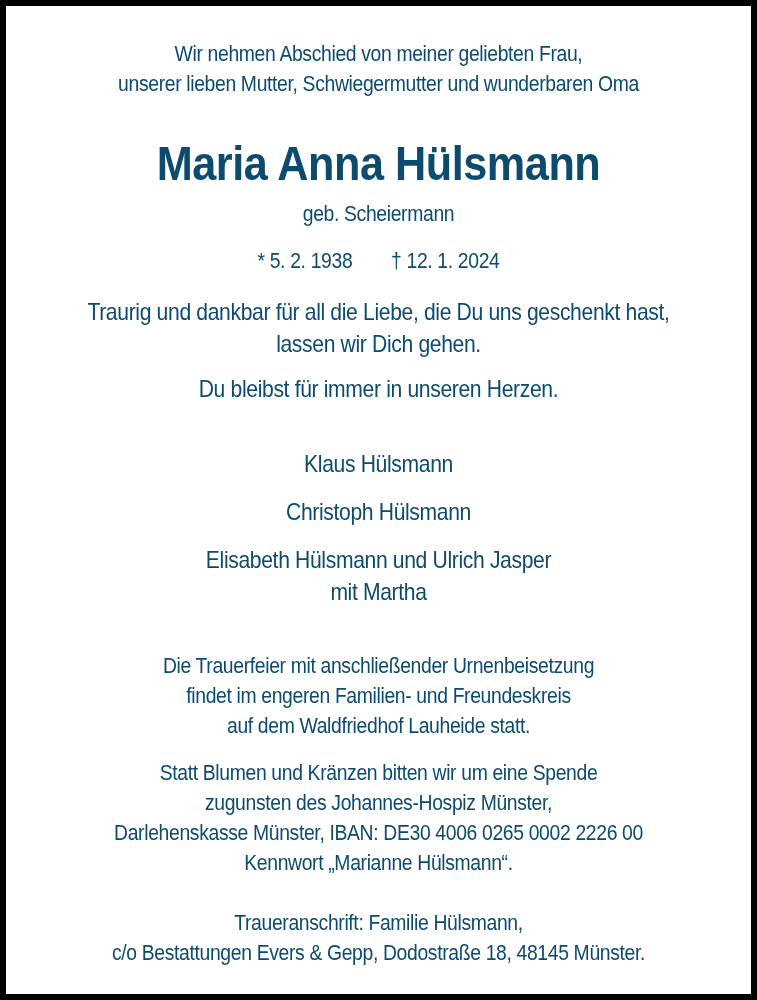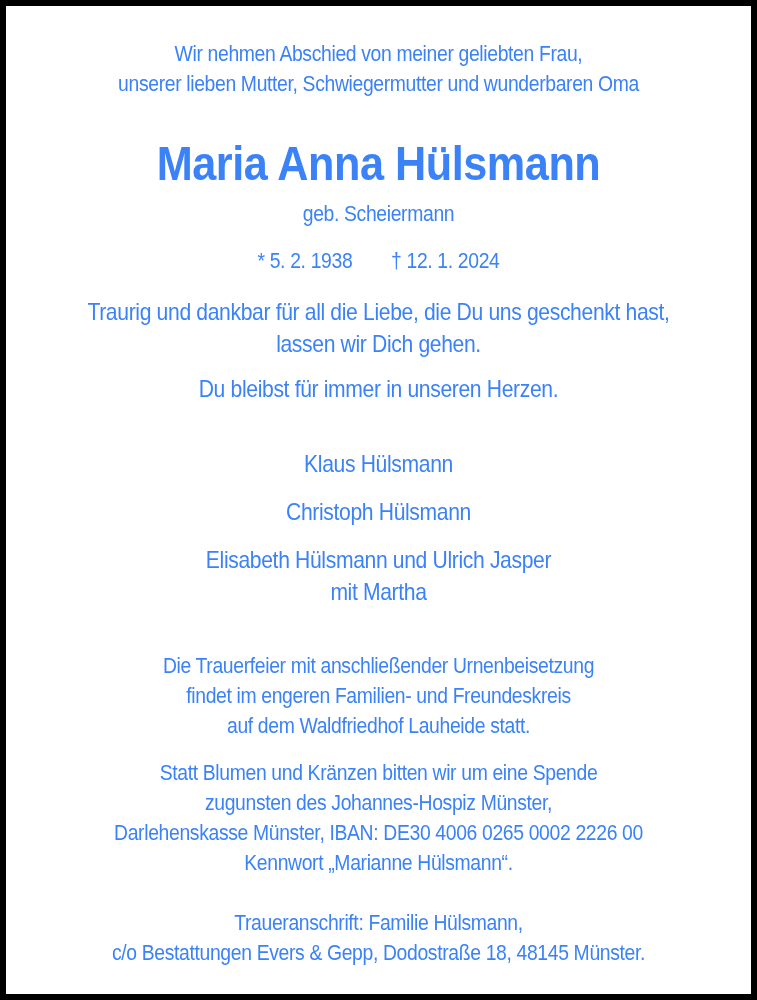--- a/index.html
+++ b/index.html
@@ -1,19 +1,19 @@
 <!DOCTYPE html>
 <html><head>
 <meta charset="utf-8">
 <style>
   html, body { margin: 0; padding: 0; background: #000; }
   body { width: 757px; height: 1000px; position: relative; overflow: hidden; }
   .frame {
     position: absolute; left: 6px; top: 6px; width: 745px; height: 988px;
-    background: #fff; color: #3b82f6;
+    background: #fff; color: #0c4a6e;
     font-family: "Liberation Sans", sans-serif;
     text-align: center;
   }
   .line { position: absolute; left: 0; right: 0; white-space: nowrap; letter-spacing: -0.4px; }
   .t22 { font-size: 22px; line-height: 30px; transform: scaleX(0.88); transform-origin: center; }
   .t24 { font-size: 24px; line-height: 32px; transform: scaleX(0.88); transform-origin: center; }
   .name { font-size: 48px; font-weight: bold; line-height: 56px; transform: scaleX(0.9); transform-origin: center; letter-spacing: -0.5px; }
   .dates { display: flex; justify-content: center; gap: 44px; }
 </style>
 </head>

